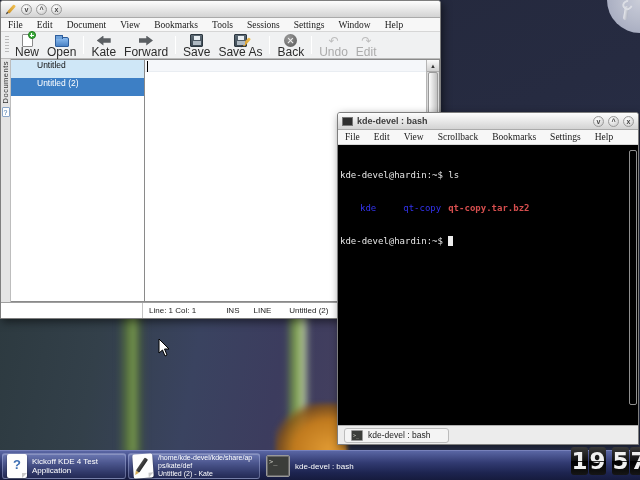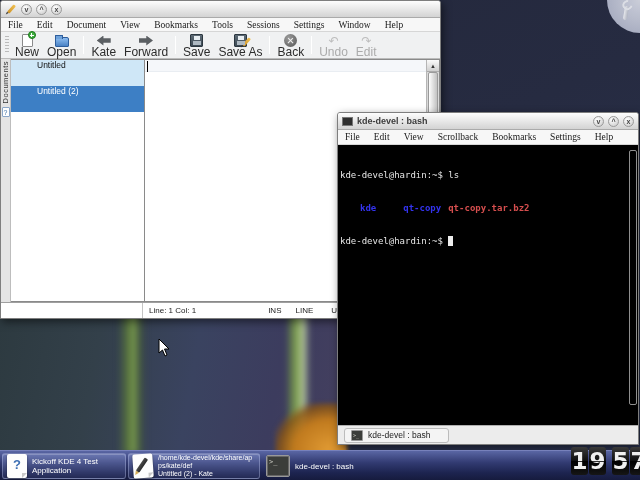--- a/index.html
+++ b/index.html
@@ -82,46 +82,46 @@
   .disabled .glyph-ico { color:#bdbdbd; }
 
   .kate-body { flex:1; display:flex; min-height:0; background:#e9e9e9; }
   .tabstrip { flex:0 0 10px; display:flex; flex-direction:column; align-items:center; background:#e4e4e4;
               border-right:1px solid #bdbdbd; padding-top:2px; }
   .vlabel { writing-mode:vertical-rl; transform:rotate(180deg); font-size:7.5px; color:#333; letter-spacing:.5px; }
   .mini-doc { margin-top:4px; width:8px; height:10px; background:#fff; border:1px solid #8aa6c8;
               font-size:7px; line-height:9px; color:#3a6ea5; text-align:center; border-radius:1px; }
   .doclist { flex:0 0 134px; background:#fff; border:1px solid #8a8a8a; border-left:none; margin:0;
              font-size:8.5px; overflow:hidden; }
-  .docrow { height:26px; line-height:10px; padding-left:26px; color:#111; }
+  .docrow { height:18px; line-height:10px; padding-left:26px; color:#111; }
   .docrow.alt { background:#cfe7f7; }
   .docrow.selected { background:#3d7fc5; color:#fff; }
   .editor-wrap { flex:1; display:flex; border:1px solid #8a8a8a; border-left:none; background:#fff; min-width:0; }
   .editor { flex:1; position:relative; background:#fff; }
   .cur-line { position:absolute; left:0; top:0; right:0; height:12px; background:#f5f7fa; border-bottom:1px solid #e9edf2; }
   .caret { position:absolute; left:2px; top:1px; width:1px; height:11px; background:#000; }
   .vscroll { flex:0 0 13px; background:#d9d9d9; border-left:1px solid #b5b5b5; display:flex; flex-direction:column; }
   .vs-btn { height:12px; text-align:center; font-size:6px; line-height:12px; color:#333;
             background:linear-gradient(#fafafa,#cfcfcf); border-bottom:1px solid #aaa; }
   .vs-thumb { margin:0 1px; height:70%; border:1px solid #9a9a9a; border-radius:2px;
               background:linear-gradient(90deg,#fdfdfd,#c2c2c2); }
   .statusbar { flex:0 0 16px; display:flex; align-items:center; background:#ffffff; border-top:1px solid #9f9f9f;
                font-size:8px; color:#222; }
   .sb-spacer { width:142px; border-right:1px solid #c4c4c4; height:100%; }
   .sb-item { padding:0 6px; }
-  .sb-ins { margin-left:60px; } .sb-line { margin-left:2px; } .sb-doc { margin-left:6px; }
+  .sb-ins { margin-left:18px; } .sb-line { margin-left:2px; } .sb-doc { margin-left:6px; }
 
   
   .konsole { left:337px; top:112px; width:302px; height:333px; }
   .konsole .menubar { height:15px; flex:0 0 15px; }
   .kicon { width:11px; height:9px; background:#2e2e2e; border:1px solid #777; flex:0 0 11px; }
   .term { flex:1; background:#000; position:relative; padding:3px 2px;
           font-family:"DejaVu Sans Mono", monospace; font-size:9px; line-height:11px; color:#e6e6e6;
           white-space:pre; overflow:hidden; }
-  .term .dir { color:#3333ee; font-weight:bold; margin-right:7px;padding-left:20px; }
+  .term .dir { color:#3333ee; font-weight:normal; margin-right:7px;padding-left:20px; }
   .term .archive { color:#d54e4e; font-weight:bold; }
   .t-line { height:11px; }
   .block-cursor { display:inline-block; width:5px; height:10px; background:#ededed; vertical-align:text-bottom; }
   .term-scroll { position:absolute; right:0; top:0; bottom:0; width:10px; background:#000; }
   .term-thumb { position:absolute; left:1px; right:1px; top:5px; height:91%; border-radius:2px;
                 background:repeating-linear-gradient(#ececea 0 6px,#cyan 0 0), linear-gradient(90deg,#f4f4f2,#c6c6c2);
                 border:1px solid #8f8f8f; }
   .ktabbar { flex:0 0 19px; background:#ececec; border-top:1px solid #b0b0b0; display:flex; align-items:center; padding:1px 6px; }
   .ktab { display:flex; align-items:center; gap:5px; background:#f4f4f4; border:1px solid #bcbcbc; border-radius:3px;
           padding:1px 10px 1px 6px; min-width:105px; height:15px; }

